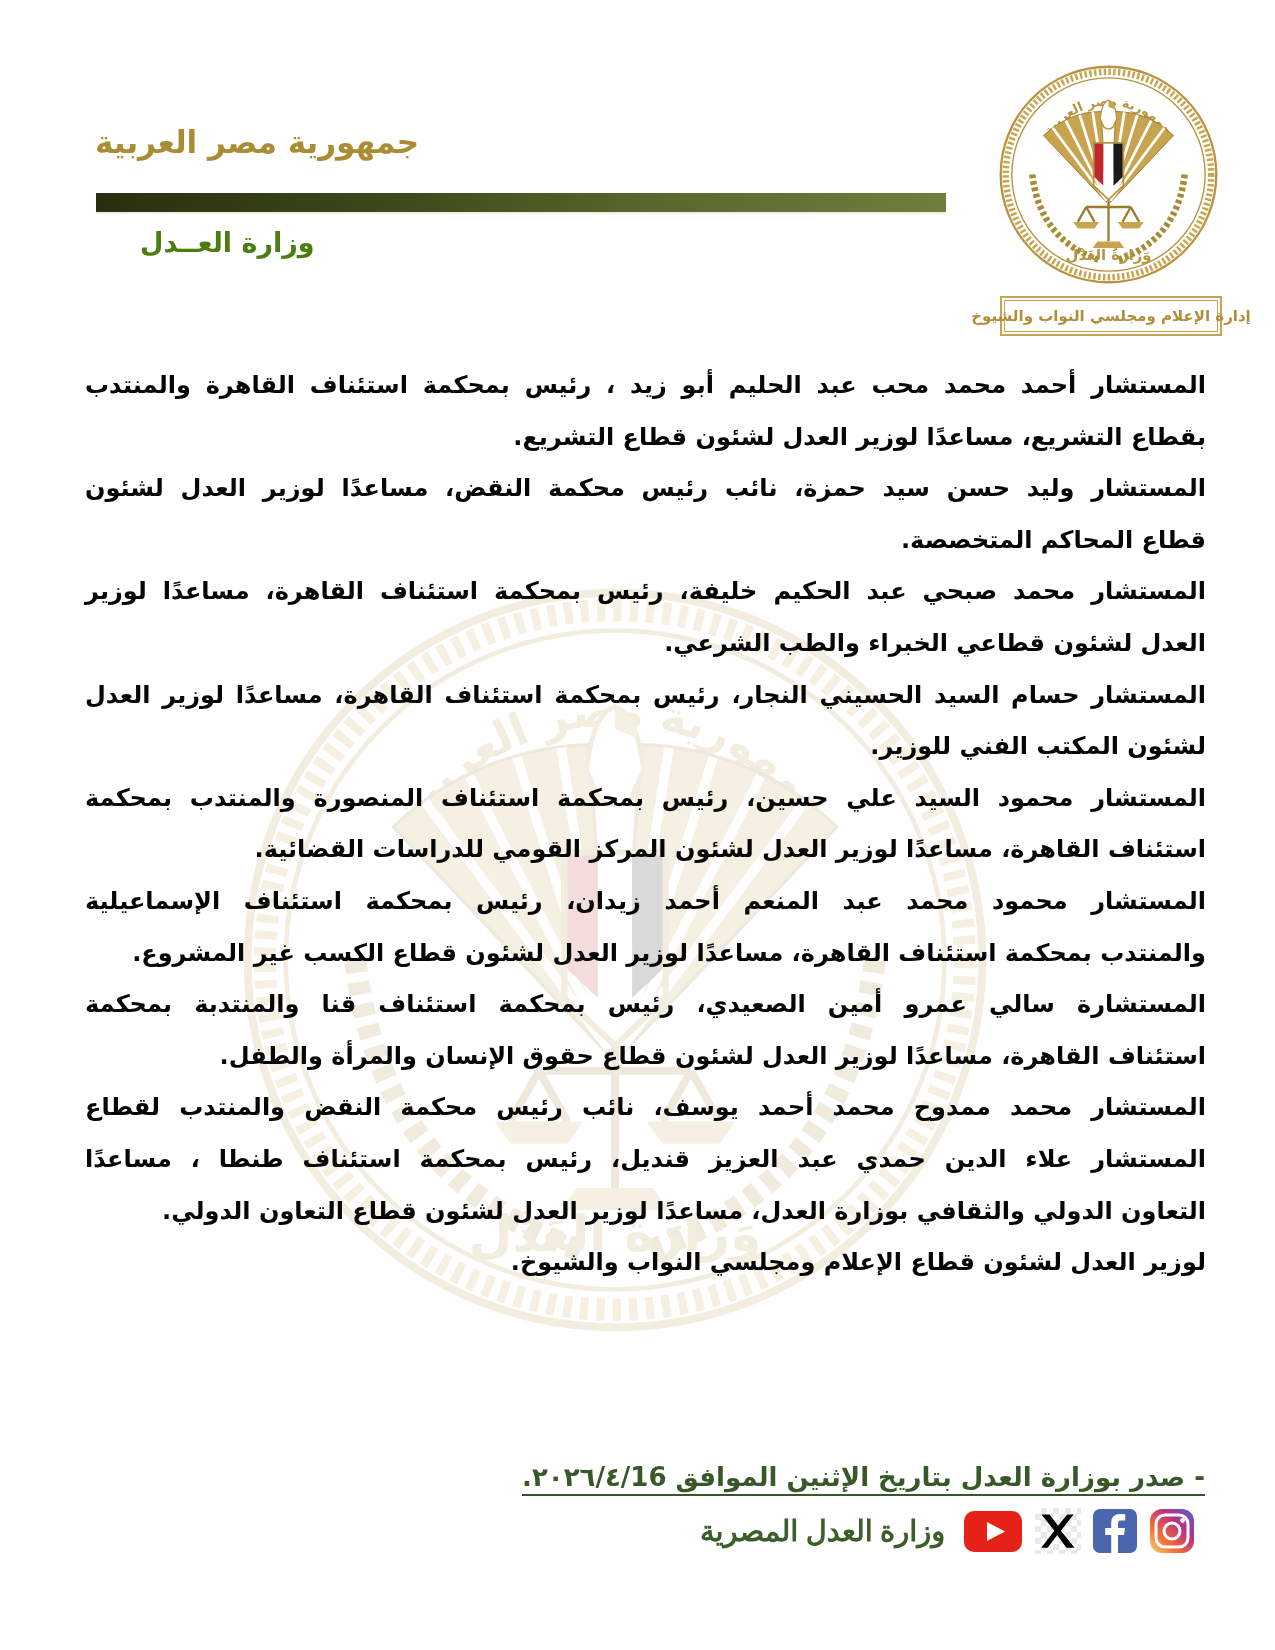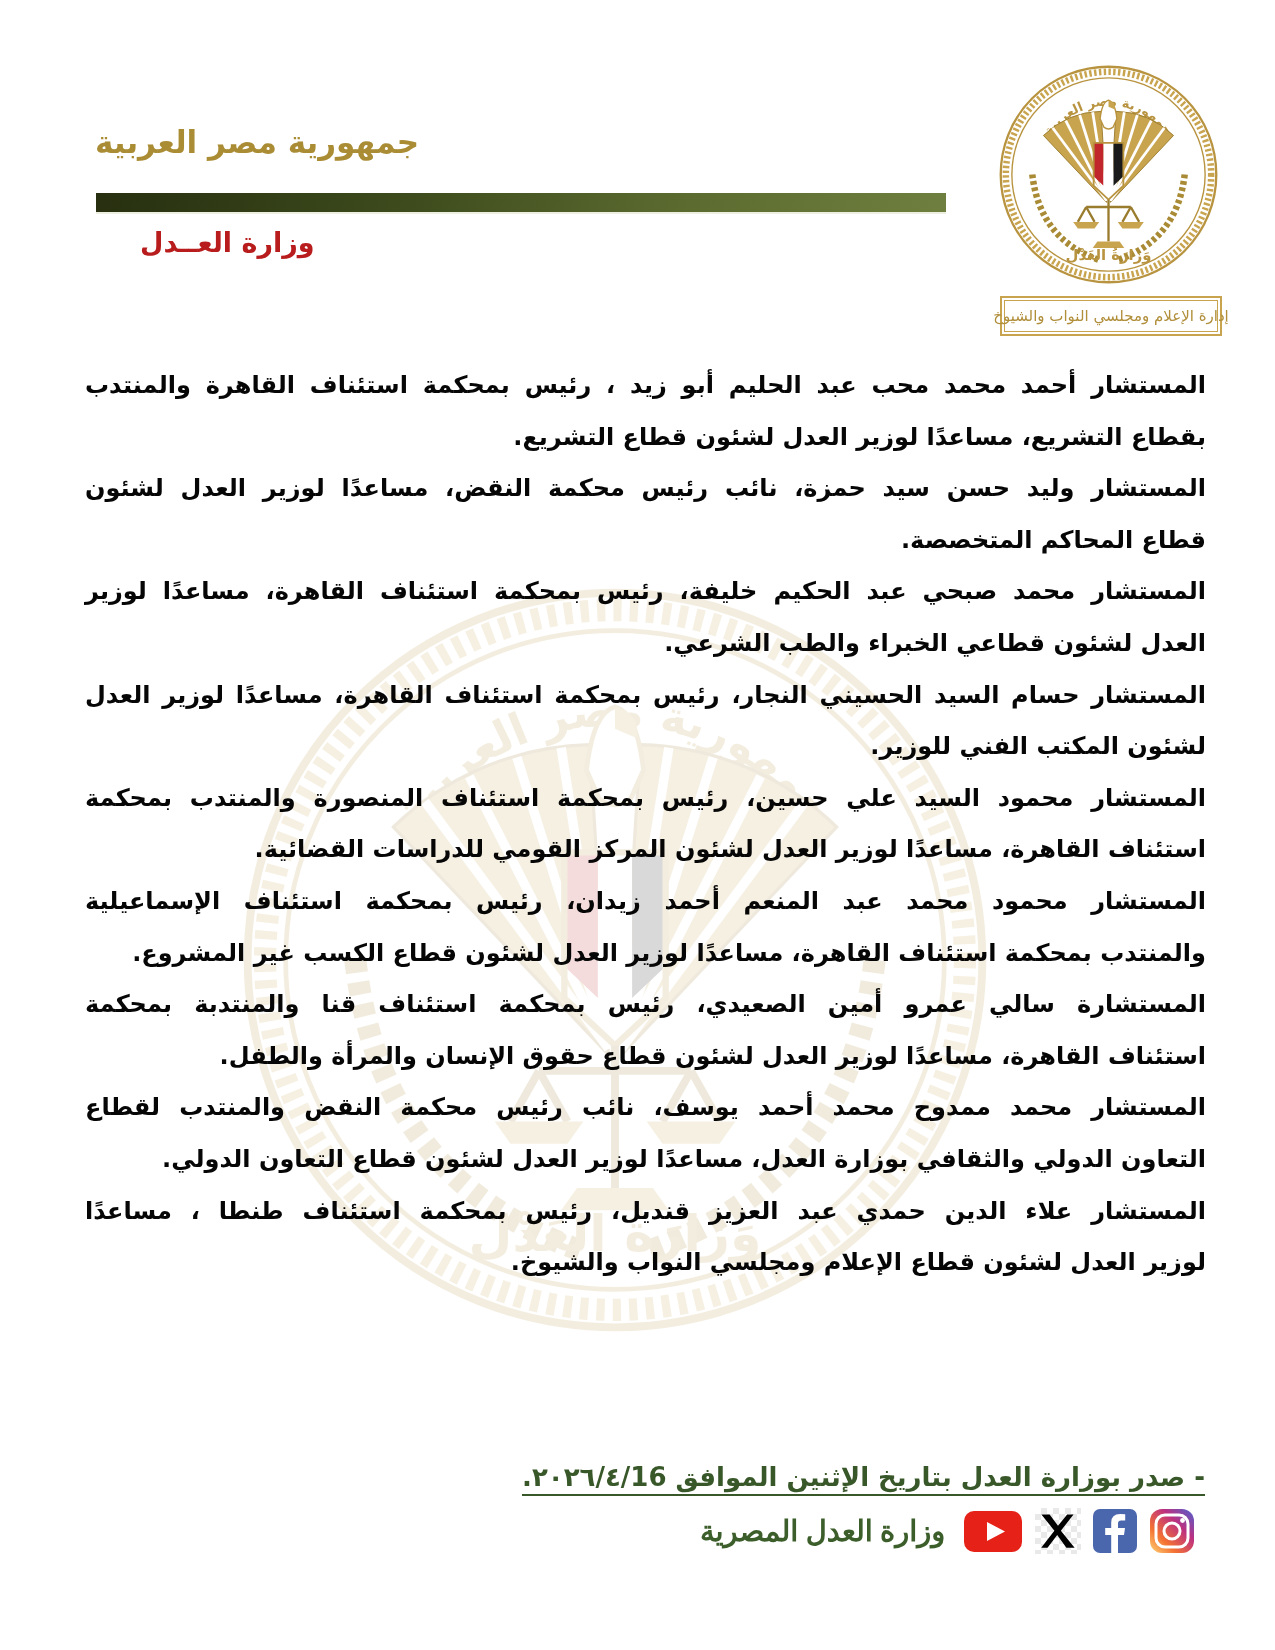--- a/index.html
+++ b/index.html
@@ -6,28 +6,28 @@
   .page{position:relative;width:1275px;height:1650px;background:#fff;overflow:hidden;
         font-family:"DejaVu Sans",sans-serif;}
 
   
   .republic-title{position:absolute;left:95px;top:124px;font-size:31px;font-weight:bold;
       color:#a98c33;direction:rtl;white-space:nowrap;}
   .green-bar{position:absolute;left:96px;top:193px;width:850px;height:19px;
       background:linear-gradient(100deg,#272f10 0%,#3c4a1c 35%,#5c6c30 70%,#6f7f3f 100%);
       border-bottom:2px solid #edf0e1;}
   .ministry-title{position:absolute;left:140px;top:227px;font-size:27px;font-weight:bold;
-      color:#b91c1c;direction:rtl;white-space:nowrap;}
+      color:#4d7c0f;direction:rtl;white-space:nowrap;}
 
   
   .emblem-main{position:absolute;left:997px;top:63px;width:223px;height:223px;}
   .emblem-banner{position:absolute;left:1000px;top:296px;width:218px;height:36px;
       border:2px solid #c9a44f;box-shadow:inset 0 0 0 2px #fff,inset 0 0 0 3px #c9a44f;
       display:flex;align-items:center;justify-content:center;}
-  .emblem-banner span{font-size:15px;font-weight:normal;color:#b08e3a;direction:rtl;white-space:nowrap;}
+  .emblem-banner span{font-size:15px;font-weight:bold;color:#b08e3a;direction:rtl;white-space:nowrap;}
 
   
   .watermark{position:absolute;left:235px;top:580px;width:760px;height:760px;opacity:0.16;
       pointer-events:none;}
 
   
   .body-text{position:absolute;left:85px;top:360px;width:1121px;direction:rtl;}
   .bline{height:51.6px;font-size:24px;font-weight:bold;color:#060606;line-height:51.6px;
       white-space:nowrap;overflow:visible;}
   .bline.just{white-space:normal;text-align:justify;text-align-last:justify;}
@@ -134,22 +134,22 @@
     <div class="bline end">العدل لشئون قطاعي الخبراء والطب الشرعي.</div>
     <div class="bline just">المستشار حسام السيد الحسيني النجار، رئيس بمحكمة استئناف القاهرة، مساعدًا لوزير العدل</div>
     <div class="bline end">لشئون المكتب الفني للوزير.</div>
     <div class="bline just">المستشار محمود السيد علي حسين، رئيس بمحكمة استئناف المنصورة والمنتدب بمحكمة</div>
     <div class="bline end">استئناف القاهرة، مساعدًا لوزير العدل لشئون المركز القومي للدراسات القضائية.</div>
     <div class="bline just">المستشار محمود محمد عبد المنعم أحمد زيدان، رئيس بمحكمة استئناف الإسماعيلية</div>
     <div class="bline end">والمنتدب بمحكمة استئناف القاهرة، مساعدًا لوزير العدل لشئون قطاع الكسب غير المشروع.</div>
     <div class="bline just">المستشارة سالي عمرو أمين الصعيدي، رئيس بمحكمة استئناف قنا والمنتدبة بمحكمة</div>
     <div class="bline end">استئناف القاهرة، مساعدًا لوزير العدل لشئون قطاع حقوق الإنسان والمرأة والطفل.</div>
     <div class="bline just">المستشار محمد ممدوح محمد أحمد يوسف، نائب رئيس محكمة النقض والمنتدب لقطاع</div>
+    <div class="bline just">المستشار علاء الدين حمدي عبد العزيز قنديل، رئيس بمحكمة استئناف طنطا ، مساعدًا</div>
     <div class="bline end">التعاون الدولي والثقافي بوزارة العدل، مساعدًا لوزير العدل لشئون قطاع التعاون الدولي.</div>
-    <div class="bline just">المستشار علاء الدين حمدي عبد العزيز قنديل، رئيس بمحكمة استئناف طنطا ، مساعدًا</div>
     <div class="bline end">لوزير العدل لشئون قطاع الإعلام ومجلسي النواب والشيوخ.</div>
   </div>
 
   <div class="issue-line">- صدر بوزارة العدل بتاريخ الإثنين الموافق ٢٠٢٦/٤/16.</div>
 
 
   <div class="social">
     <span class="social-label">وزارة العدل المصرية</span>
 
     <svg class="icon-box" width="60" height="43" viewBox="0 0 60 43">

